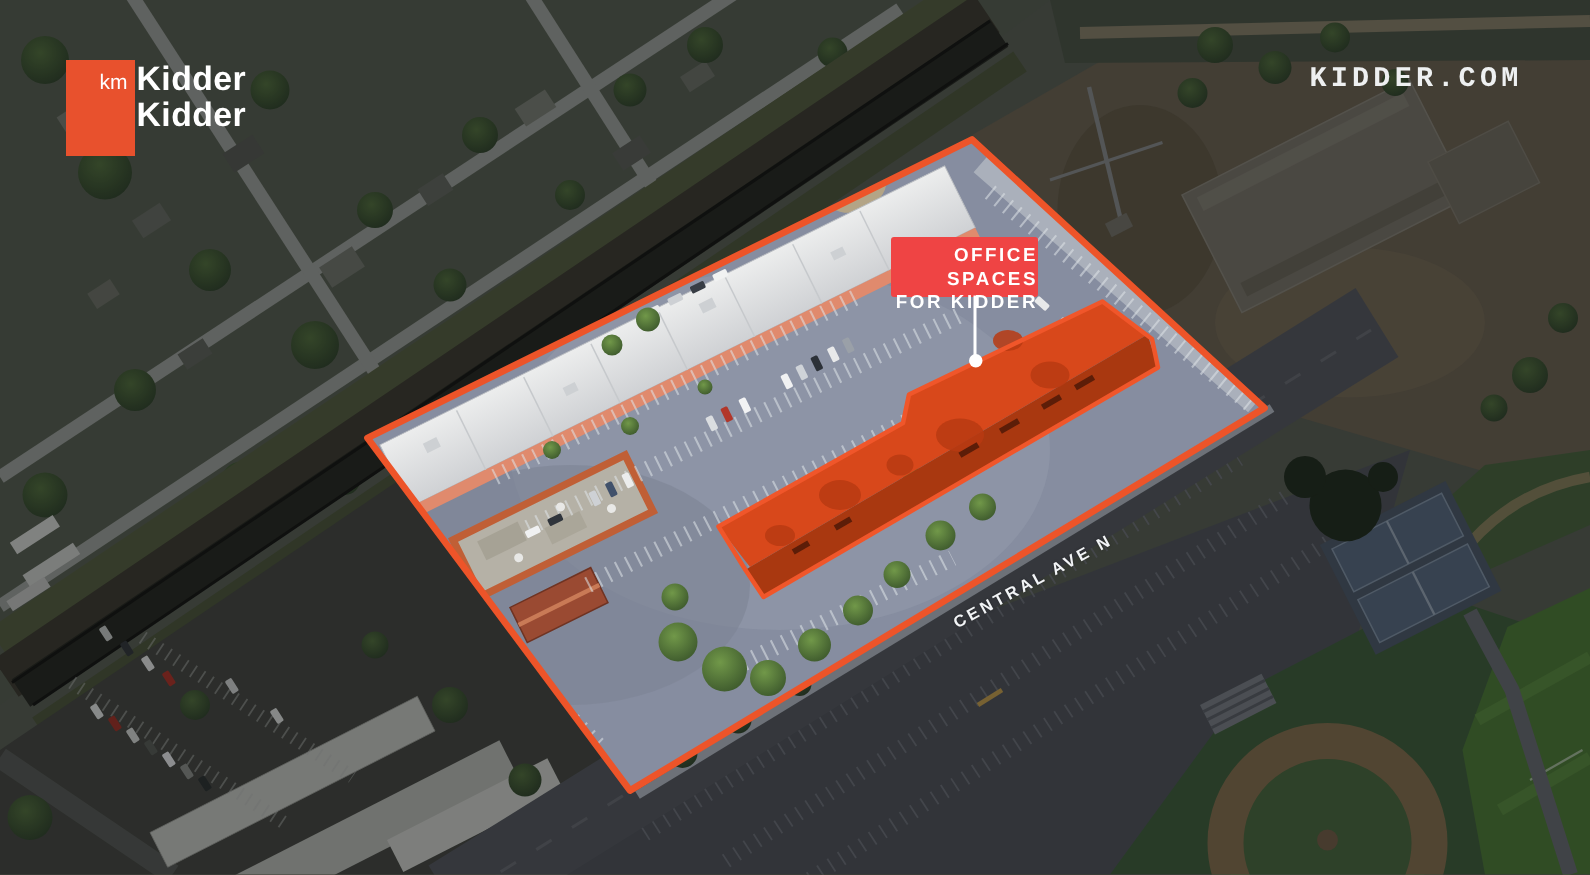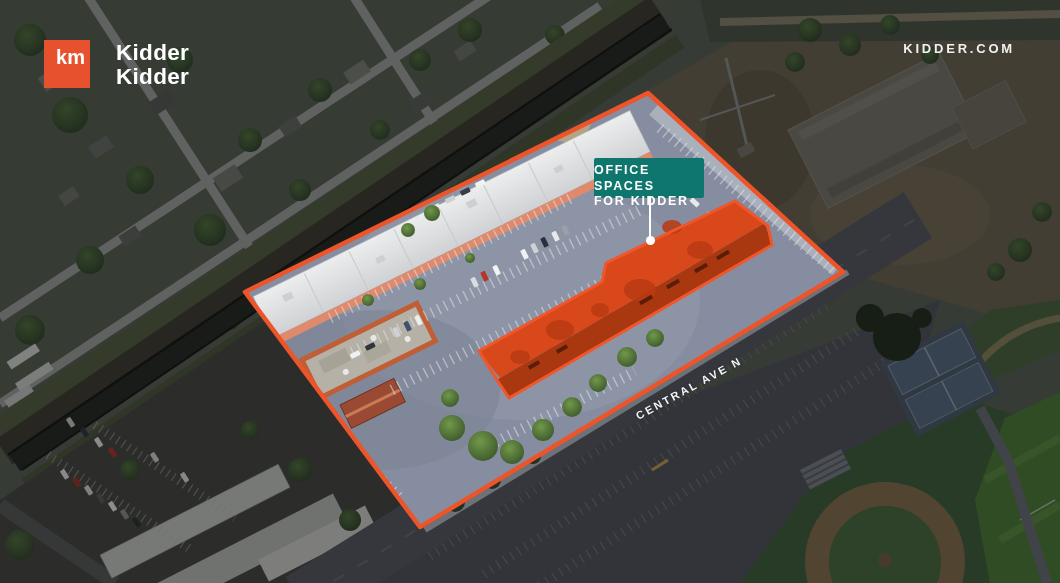--- a/index.html
+++ b/index.html
@@ -6,36 +6,36 @@
   .stage{
     position:relative;width:1060px;height:583px;overflow:hidden;
     background:#4c5045;font-family:"Liberation Sans",sans-serif;
     -webkit-font-smoothing:antialiased;
   }
   .stage svg{position:absolute;left:0;top:0;}
 
   
   .logo{position:absolute;left:44px;top:40px;display:flex;align-items:flex-start;}
   .logo-mark{
-    width:46px;height:48px;background:#E8512D;color:#fff;
-    font-weight:700;font-size:20px;line-height:1;
+    width:46px;height:64px;background:#E8512D;color:#fff;
+    font-weight:400;font-size:14px;line-height:1;
     display:flex;justify-content:flex-end;align-items:flex-start;
     padding:7px 5px 0 0;box-sizing:border-box;
   }
-  .logo-name{margin-left:26px;color:#fff;font-weight:700;
+  .logo-name{margin-left:1px;color:#fff;font-weight:700;
     font-size:22.5px;line-height:23.5px;letter-spacing:.3px;margin-top:1px;}
 
   
   .website{position:absolute;top:41px;right:45px;color:#eef0f1;
-    font-size:13px;font-weight:700;letter-spacing:2.8px;}
+    font-size:19px;font-weight:700;letter-spacing:2.8px;font-family:Liberation Mono, monospace;}
 
   
   .callout{
-    position:absolute;left:594px;top:158px;width:110px;height:40px;
-    background:#0f766e;color:#fff;text-align:left;border-radius:2px;
+    position:absolute;left:594px;top:158px;width:98px;height:40px;
+    background:#ef4444;color:#fff;text-align:right;border-radius:2px;
     font-size:12.5px;font-weight:700;letter-spacing:1.7px;line-height:15.5px;
     padding-top:5px;box-sizing:border-box;
   }
   .leader-line{position:absolute;left:649px;top:197px;width:2px;height:41px;background:#fff;}
   .leader-dot{position:absolute;left:646px;top:236px;width:9px;height:9px;border-radius:50%;background:#fff;}
 
   
   .street-label{
     position:absolute;left:626px;top:382px;width:126px;text-align:center;
     color:#f2f4f6;font-size:11px;font-weight:700;letter-spacing:2.4px;

